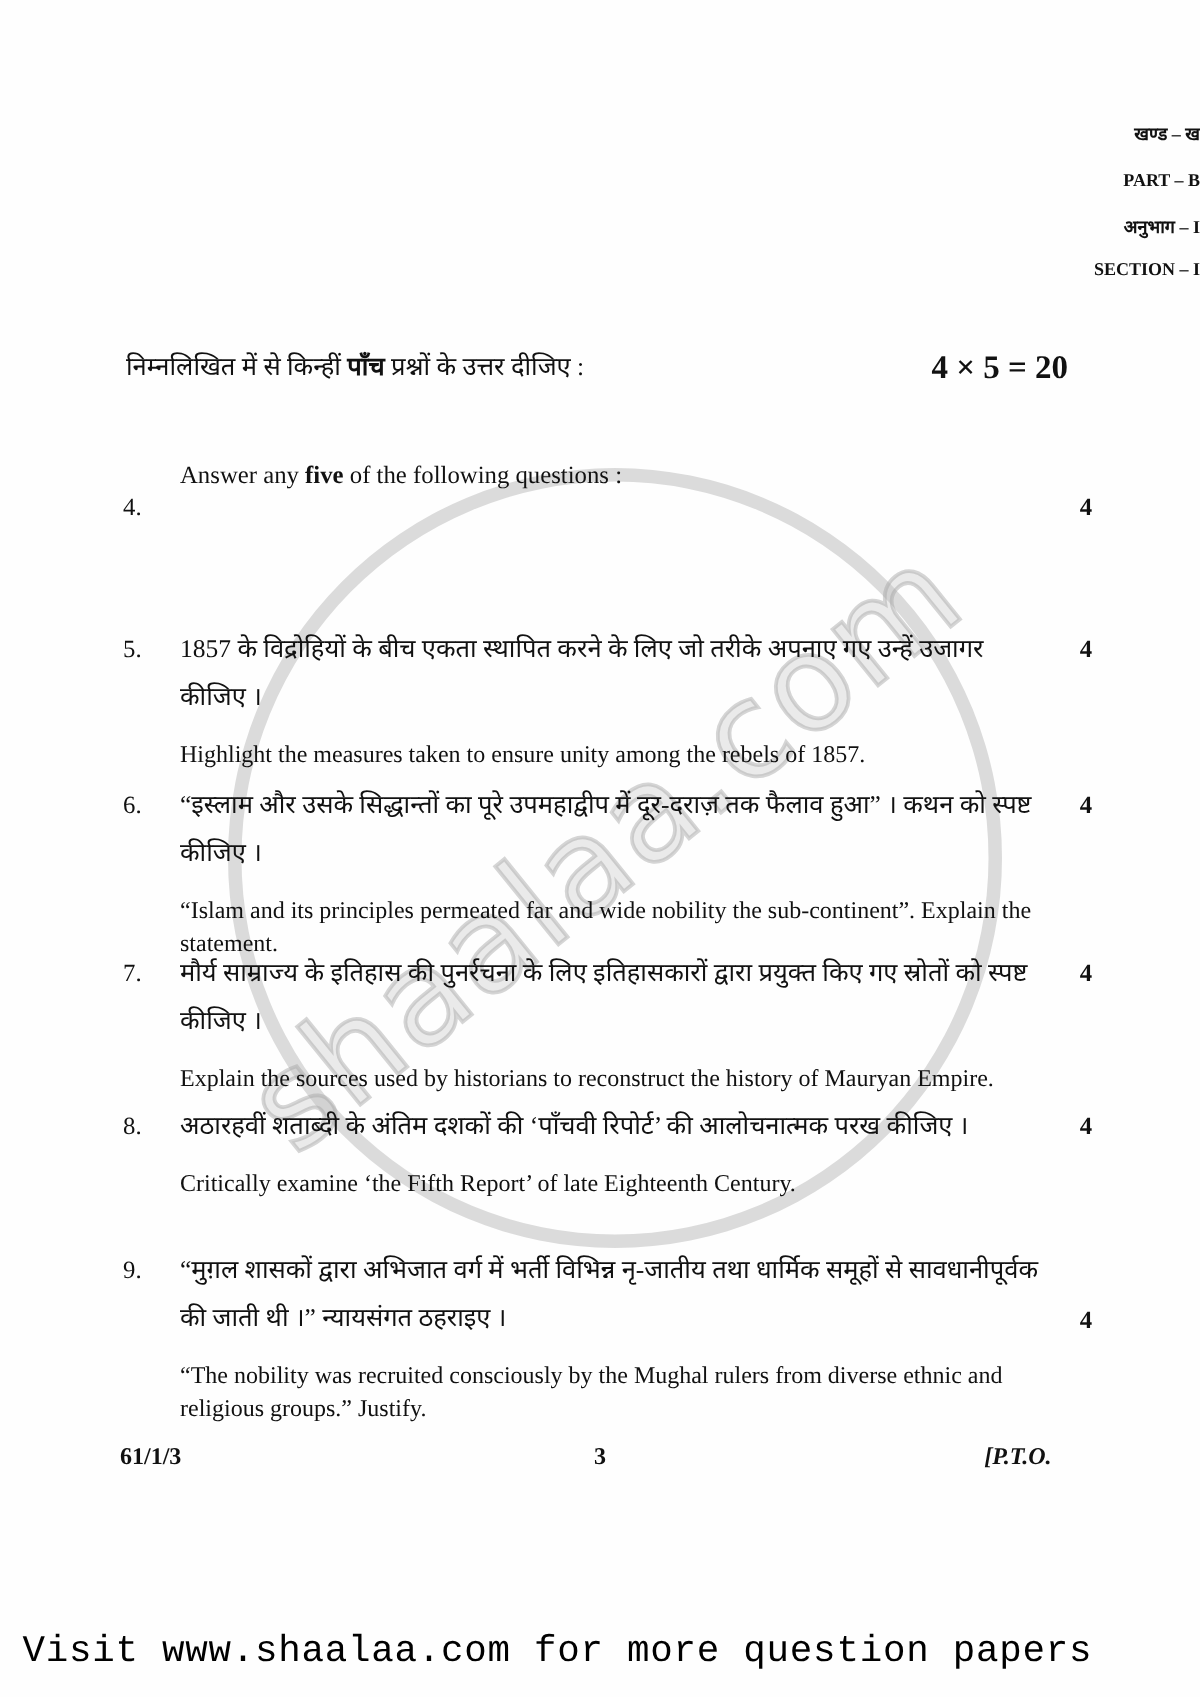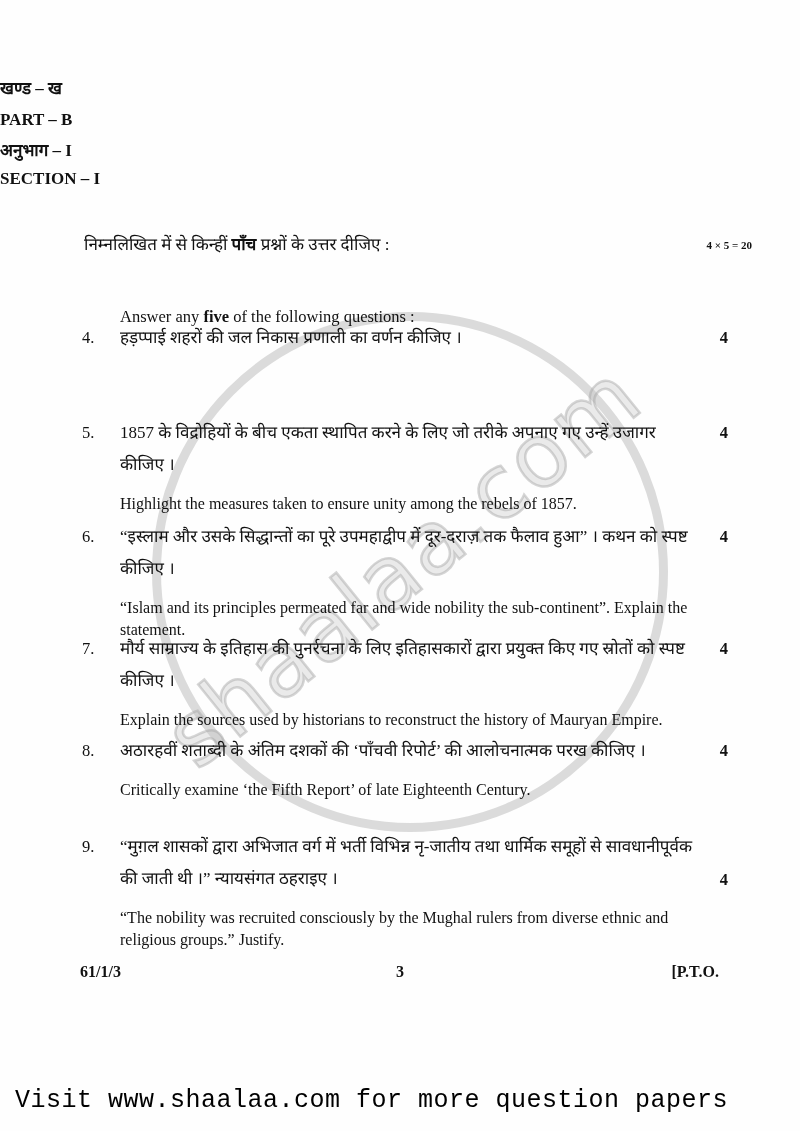--- a/index.html
+++ b/index.html
@@ -37,34 +37,34 @@
     white-space: nowrap;
     transform: rotate(-39deg);
     color: rgba(190,190,190,0.30);
     -webkit-text-stroke: 2.5px rgba(165,165,165,0.45);
   }
 
   .content { position: absolute; inset: 0; z-index: 1; }
 
   .heading {
     position: absolute; left: 0; width: 100%;
-    text-align: left; font-weight: bold;
-    font-size: 17px; line-height: 20px;
+    text-align: right; font-weight: bold;
+    font-size: 12px; line-height: 20px;
   }
 
   .instruction-row {
     position: absolute; left: 0; width: 800px;
     top: 232px;
-    padding-left: 84px; padding-right: 48px;
+    padding-left: 84px; padding-right: 88px;
     box-sizing: border-box;
     display: flex;
     font-size: 17px; line-height: 26px;
   }
   .instruction-hi { flex: 1; }
-  .total-marks { font-weight: bold; font-size: 11px; white-space: nowrap; }
+  .total-marks { font-weight: bold; font-size: 22px; white-space: nowrap; }
 
   .instruction-en {
     position: absolute; left: 120px; top: 266px;
     font-size: 16.5px; line-height: 22px; margin-top: 40px;
   }
   .b { font-weight: bold; }
 
   .question {
     position: absolute; left: 0; width: 800px;
     padding-left: 82px; padding-right: 72px;
@@ -84,21 +84,21 @@
     font-weight: bold; font-size: 16.5px; line-height: 31px;
   }
   .qmarks.low { padding-top: 33px; }
 
   .footer {
     position: absolute; top: 962px; left: 0; width: 800px;
     font-size: 16px; font-weight: bold; line-height: 20px;
   }
   .footer .code { position: absolute; left: 80px; }
   .footer .pagenum { position: absolute; left: 0; width: 100%; text-align: center; }
-  .footer .pto { position: absolute; right: 81px; }
+  .footer .pto { position: absolute; right: 99px; font-style: italic; }
 
   .banner {
     position: absolute; left: 15px; top: 1086px;
     font-family: Liberation Mono, monospace;
     font-size: 25px; color: #000000;
     letter-spacing: 0.5px;
   }
 </style>
 </head>
 <body>
@@ -119,21 +119,20 @@
 
     <div class="instruction-row">
       <div class="instruction-hi"><span>निम्नलिखित में से किन्हीं </span><span class="b">पाँच</span><span> प्रश्नों के उत्तर दीजिए :</span></div>
       <div class="total-marks">4 × 5 = 20</div>
     </div>
     <div class="instruction-en"><span>Answer any </span><span class="b">five</span><span> of the following questions :</span></div>
 
     <div class="question" style="top:322px">
       <div class="qnum">4.</div>
       <div class="qbody">
-        <div class="qhindi">हड़प्पाई शहरों की जल निकास प्रणाली का वर्णन कीजिए ।</div>
       </div>
       <div class="qmarks">4</div>
     </div>
 
     <div class="question" style="top:417px">
       <div class="qnum">5.</div>
       <div class="qbody">
         <div class="qhindi">1857 के विद्रोहियों के बीच एकता स्थापित करने के लिए जो तरीके अपनाए गए उन्हें उजागर कीजिए ।</div>
         <div class="qenglish">Highlight the measures taken to ensure unity among the rebels of 1857.</div>
       </div>

